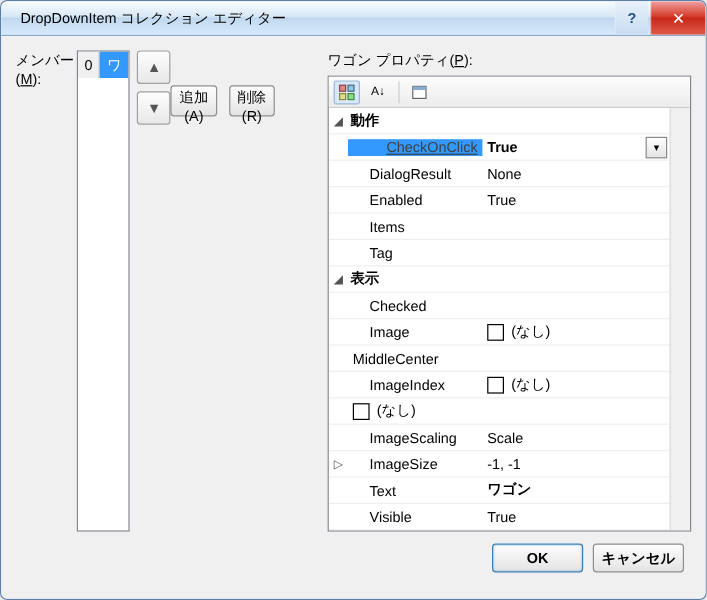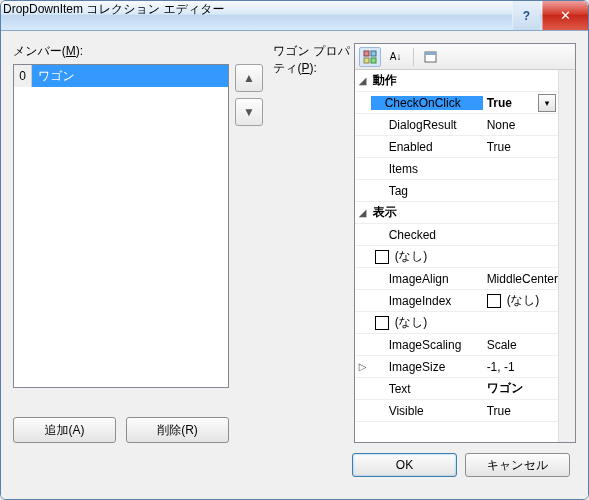--- a/index.html
+++ b/index.html
@@ -1,27 +1,27 @@
 <!DOCTYPE html>
 <html><head>
 <meta charset="utf-8">
 <style>
 * { box-sizing: border-box; font-family: "Meiryo UI", "Segoe UI", sans-serif; font-size: 12px; }
 body { margin: 0; padding: 0; background: #fff; }
 .window { width: 589px; height: 500px; border: 1px solid #5a7fa8; border-radius: 6px; overflow: hidden; box-shadow: 0 0 8px rgba(0,0,0,0.3); display: flex; flex-direction: column; }
-.titlebar { height: 30px; background: linear-gradient(#f8fcfe, #d8e8f6 45%, #c0d8ef 50%, #d7eafc); border-bottom: 1px solid #8aa8c8; display: flex; align-items: flex-start; padding: 0 0 0 2px; color: #000; }
+.titlebar { height: 30px; background: linear-gradient(#f8fcfe, #d8e8f6 45%, #c0d8ef 50%, #d7eafc); border-bottom: 1px solid #8aa8c8; display: flex; align-items: center; padding: 0 0 0 16px; color: #000; }
 .titlebar-text { flex: 1; }
 .titlebar-btns { display: flex; height: 100%; }
 .tb-btn { width: 28px; display: flex; align-items: center; justify-content: center; border-left: 1px solid rgba(255,255,255,0.4); }
 .tb-help { background: linear-gradient(#e8f0fa,#c8dcf0); color: #23508a; font-weight: bold; border-radius: 0 0 0 3px; margin-right: 2px;}
 .tb-close { width: 46px; background: linear-gradient(#f0a0a0,#d43c2a 45%,#c8281a 50%,#e05a48); color: #fff; border-top-right-radius: 5px; font-size: 13px; }
 .body { flex: 1; background: #f0f0f0; padding: 12px; display: flex; flex-direction: column; }
 .columns { flex: 1; display: flex; gap: 10px; min-height: 0; }
-.col-left { width: 250px; display: flex; flex-direction: column; }
-.col-right { flex: 1; display: flex; flex-direction: row; min-width: 0; }
+.col-left { width: 250px; display: flex; flex-direction: row; }
+.col-right { flex: 1; display: flex; flex-direction: column; min-width: 0; }
 .label { margin-bottom: 4px; }
 .label .ul { text-decoration: underline; }
 .members-row { display: flex; gap: 6px; flex: 1; min-height: 0; }
 .listbox { flex: 1; background: #fff; border: 1px solid #828790; overflow: auto; }
 .list-item { display: flex; align-items: center; height: 22px; }
 .list-idx { width: 18px; text-align: center; background: #f0f0f0; border-right: 1px solid #ccc; height: 100%; line-height: 22px; }
 .list-text { flex: 1; background: #3399ff; color: #fff; padding: 0 6px; height: 100%; line-height: 22px; }
 .updown { display: flex; flex-direction: column; gap: 6px; }
 .sq-btn { width: 28px; height: 28px; background: linear-gradient(#fdfdfd,#e8e8e8); border: 1px solid #a0a0a0; border-radius: 3px; display: flex; align-items: center; justify-content: center; color: #555; }
 .left-buttons { display: flex; gap: 10px; margin-top: 10px; padding-right: 34px; }
@@ -32,25 +32,25 @@
 .pg-tool.active { border-color: #9cb8d8; background: #d8e8f8; }
 .pg-rows { flex: 1; overflow: hidden; position: relative; }
 .pg-scroll { position: absolute; right: 0; top: 0; bottom: 0; width: 17px; background: #f0f0f0; border-left: 1px solid #ddd; }
 .pg-content { margin-right: 17px; }
 .pg-row { display: flex; height: 22px; align-items: center; border-bottom: 1px solid #eee; }
 .pg-expand { width: 16px; text-align: center; color: #555; font-size: 10px; }
 .pg-cat { font-weight: bold; padding-left: 2px; }
 .pg-name { width: 112px; padding-left: 18px; overflow: hidden; white-space: nowrap; }
 .pg-val { flex: 1; padding-left: 4px; overflow: hidden; white-space: nowrap; }
 .pg-val.bold { font-weight: bold; }
-.pg-sel .pg-name { background: #3399ff; color: #000000; padding-left: 14px; }
+.pg-sel .pg-name { background: #3399ff; color: #404040; padding-left: 32px; text-decoration: underline; }
 .pg-dd { width: 18px; height: 18px; border: 1px solid #888; background: linear-gradient(#fdfdfd,#e4e4e4); margin-right: 2px; display: flex; align-items: center; justify-content: center; font-size: 9px; }
 .swatch { display: inline-block; width: 14px; height: 14px; border: 1px solid #000; background: #fff; vertical-align: middle; margin-right: 6px; }
 .footer { height: 44px; display: flex; justify-content: flex-end; align-items: center; gap: 8px; padding-right: 6px; }
-.btn-main { width: 105px; height: 24px; background: linear-gradient(#fdfdfd,#e4e4e4); border: 1px solid #8e8e8e; border-radius: 3px; }
+.btn-main { width: 76px; height: 24px; background: linear-gradient(#fdfdfd,#e4e4e4); border: 1px solid #8e8e8e; border-radius: 3px; font-weight: bold; }
 .btn-default { border: 1px solid #3c7fb1; box-shadow: 0 0 2px #6cb0e4 inset; }
 .clipped { overflow: hidden; }
 </style>
 </head>
 <body>
 
 <div class="window">
   <div class="titlebar">
     <span class="titlebar-text">DropDownItem コレクション エディター</span>
     <div class="titlebar-btns">
@@ -144,25 +144,25 @@
                 <div class="pg-row">
                   <div class="pg-expand">◢</div>
                   <div class="pg-cat">表示</div>
                 </div>
                 <div class="pg-row">
                   <div class="pg-expand"></div>
                   <div class="pg-name">Checked</div>
                 </div>
                 <div class="pg-row">
                   <div class="pg-expand"></div>
+                  <div class="pg-name">Image</div>
                   <div class="pg-val"><span class="swatch"></span>(なし)</div>
                 </div>
                 <div class="pg-row">
                   <div class="pg-expand"></div>
-                  <div class="pg-name">ImageAlign</div>
                   <div class="pg-val">MiddleCenter</div>
                 </div>
                 <div class="pg-row">
                   <div class="pg-expand"></div>
                   <div class="pg-name">ImageIndex</div>
                   <div class="pg-val"><span class="swatch"></span>(なし)</div>
                 </div>
                 <div class="pg-row">
                   <div class="pg-expand"></div>
                   <div class="pg-val"><span class="swatch"></span>(なし)</div>

